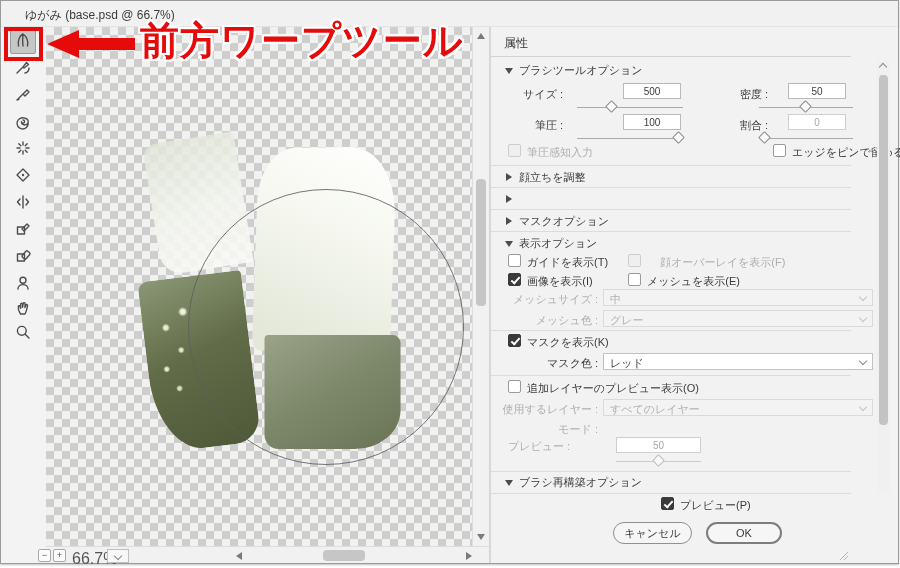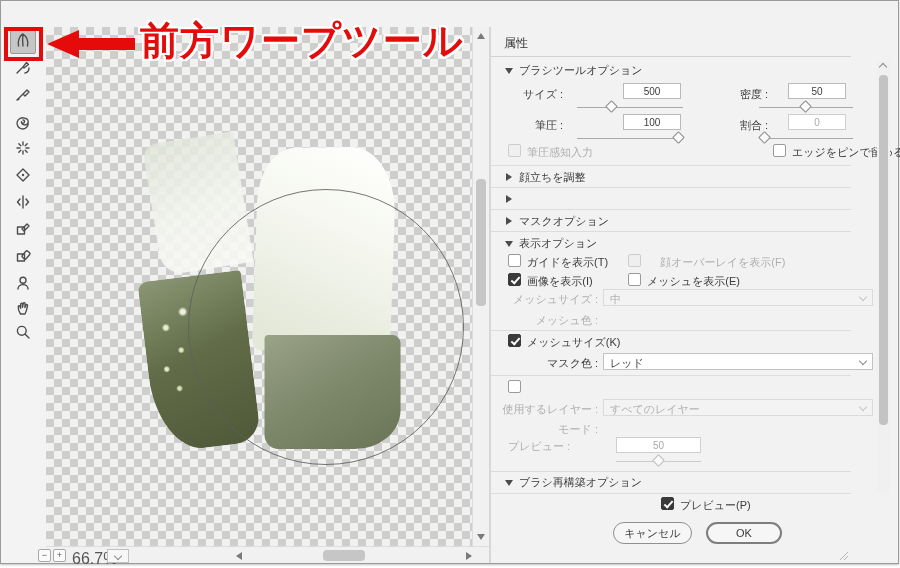--- a/index.html
+++ b/index.html
@@ -100,20 +100,23 @@
 
   
   .zbtn { position:absolute; width:13px; height:13px; border:1px solid #a8a8a8; background:#fbfbfb; border-radius:2px; font-size:9px; line-height:11px; text-align:center; color:#555; }
   .zdd { position:absolute; width:22px; height:14px; border:1px solid #c0c0c0; background:#f7f7f7; }
 </style>
 </head>
 <body>
 
 <div class="dialog">
 
+  <div class="titlebar">
+    <div class="t">ゆがみ (base.psd @ 66.7%)</div>
+  </div>
 
   <div class="toolbar">
     <div class="tool sel" style="top:3px">
         <span><svg width="18" height="18" viewBox="0 0 18 18">
             <path d="M4.5 15 C3.5 9 6 4.5 9 3 M9 15 C8.5 10.5 8.5 7 9 3 M13.5 15 C15 9.5 12 5 9 3"></path>
           </svg></span>
       </div>
     <div class="tool" style="top:30px">
         <span><svg width="18" height="18" viewBox="0 0 18 18">
             <path d="M3 15 L9 9 M9 9 l3.5-4.5 2 2 L10 10z M11 15 a5 5 0 0 0 4 -5"></path>
@@ -265,32 +268,37 @@
     <div class="lbl" style="left:36px; top:247px">画像を表示(I)</div>
     <div class="cb" style="left:137px; top:246px"></div>
     <div class="lbl" style="left:156px; top:247px">メッシュを表示(E)</div>
 
     <div class="lbl dis r" style="left:17px; top:265px; width:90px">メッシュサイズ :</div>
     <div class="dd dis" style="left:112px; top:262px; width:270px">
       <span class="v">中</span>
       <span class="chev"></span>
     </div>
     <div class="lbl dis r" style="left:17px; top:286px; width:90px">メッシュ色 :</div>
+    <div class="dd dis" style="left:112px; top:283px; width:270px">
+      <span class="v">グレー</span>
+      <span class="chev"></span>
+    </div>
 
     <div class="sep" style="top:303px"></div>
     <div class="cb checked" style="left:17px; top:307px"></div>
-    <div class="lbl" style="left:36px; top:308px">メッシュサイズ(K)</div>
+    <div class="lbl" style="left:36px; top:308px">マスクを表示(K)</div>
     <div class="lbl r" style="left:17px; top:329px; width:90px">マスク色 :</div>
     <div class="dd" style="left:112px; top:326px; width:270px">
       <span class="v">レッド</span>
       <span class="chev"></span>
     </div>
 
     <div class="sep" style="top:348px"></div>
     <div class="cb" style="left:17px; top:353px"></div>
+    <div class="lbl" style="left:36px; top:354px">追加レイヤーのプレビュー表示(O)</div>
 
     <div class="lbl dis r" style="left:7px; top:375px; width:100px">使用するレイヤー :</div>
     <div class="dd dis" style="left:112px; top:372px; width:270px">
       <span class="v">すべてのレイヤー</span>
       <span class="chev"></span>
     </div>
     <div class="lbl dis r" style="left:17px; top:395px; width:90px">モード :</div>
 
     <div class="lbl dis r" style="left:17px; top:412px; width:62px">プレビュー :</div>
     <input class="input-box dis" style="left: 125px; top: 410px; width: 85px;" value="50">

